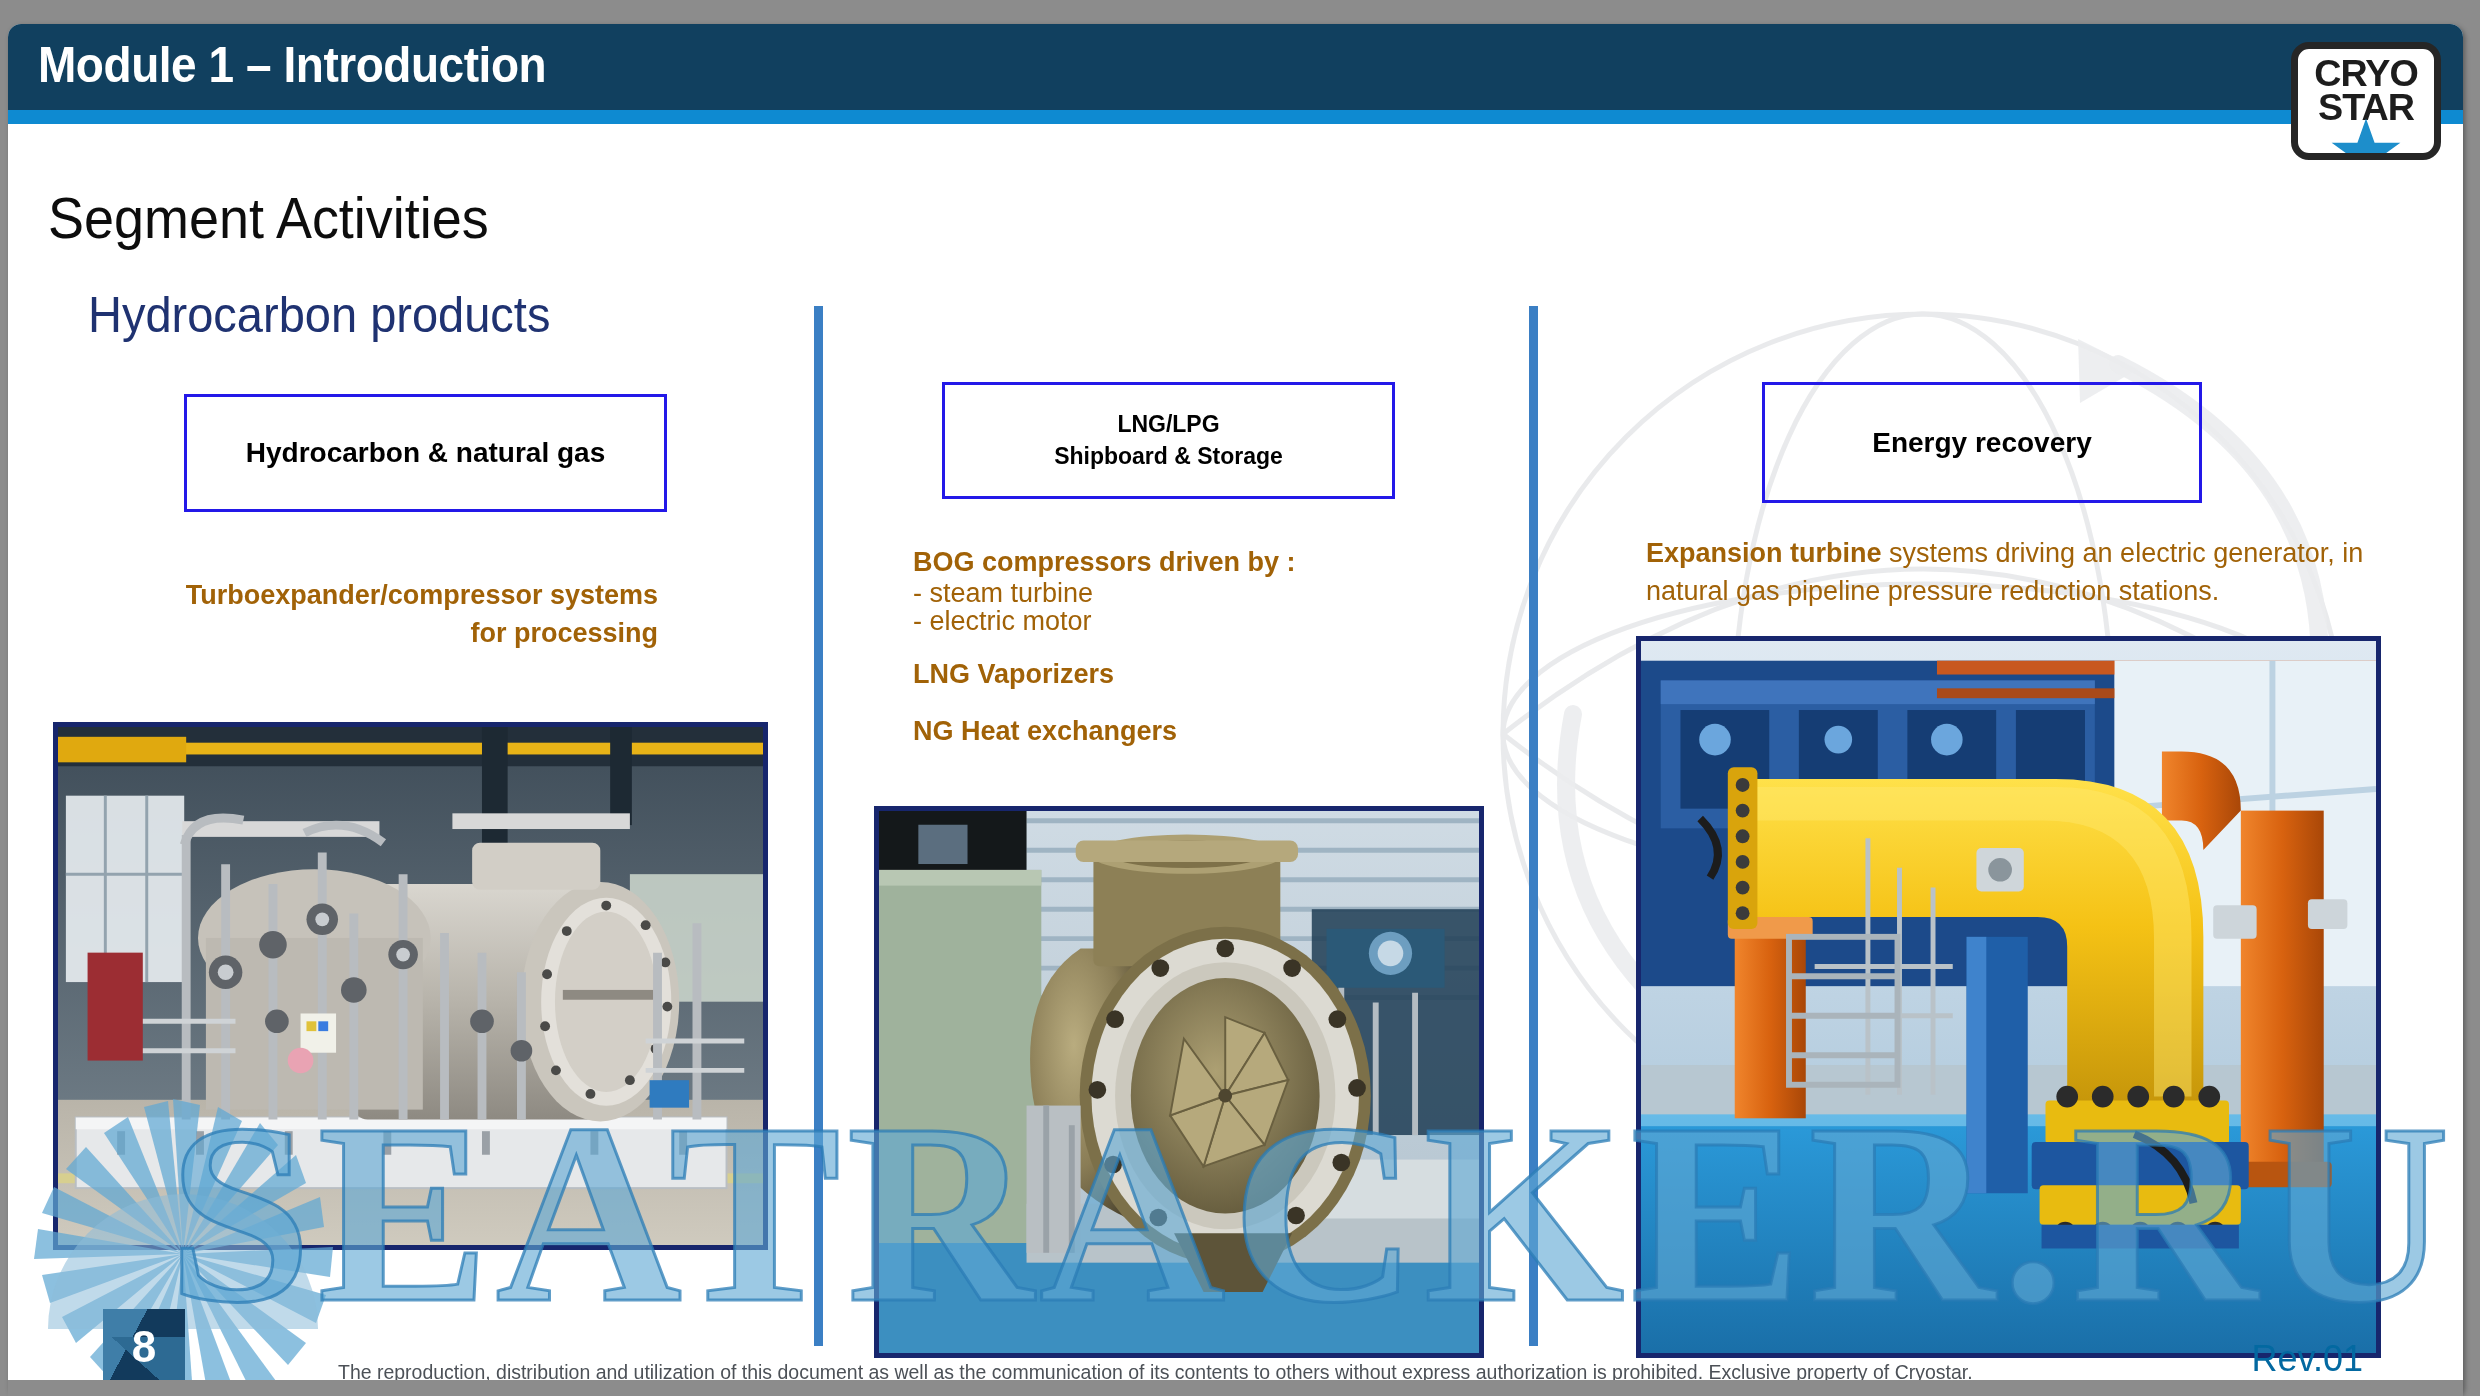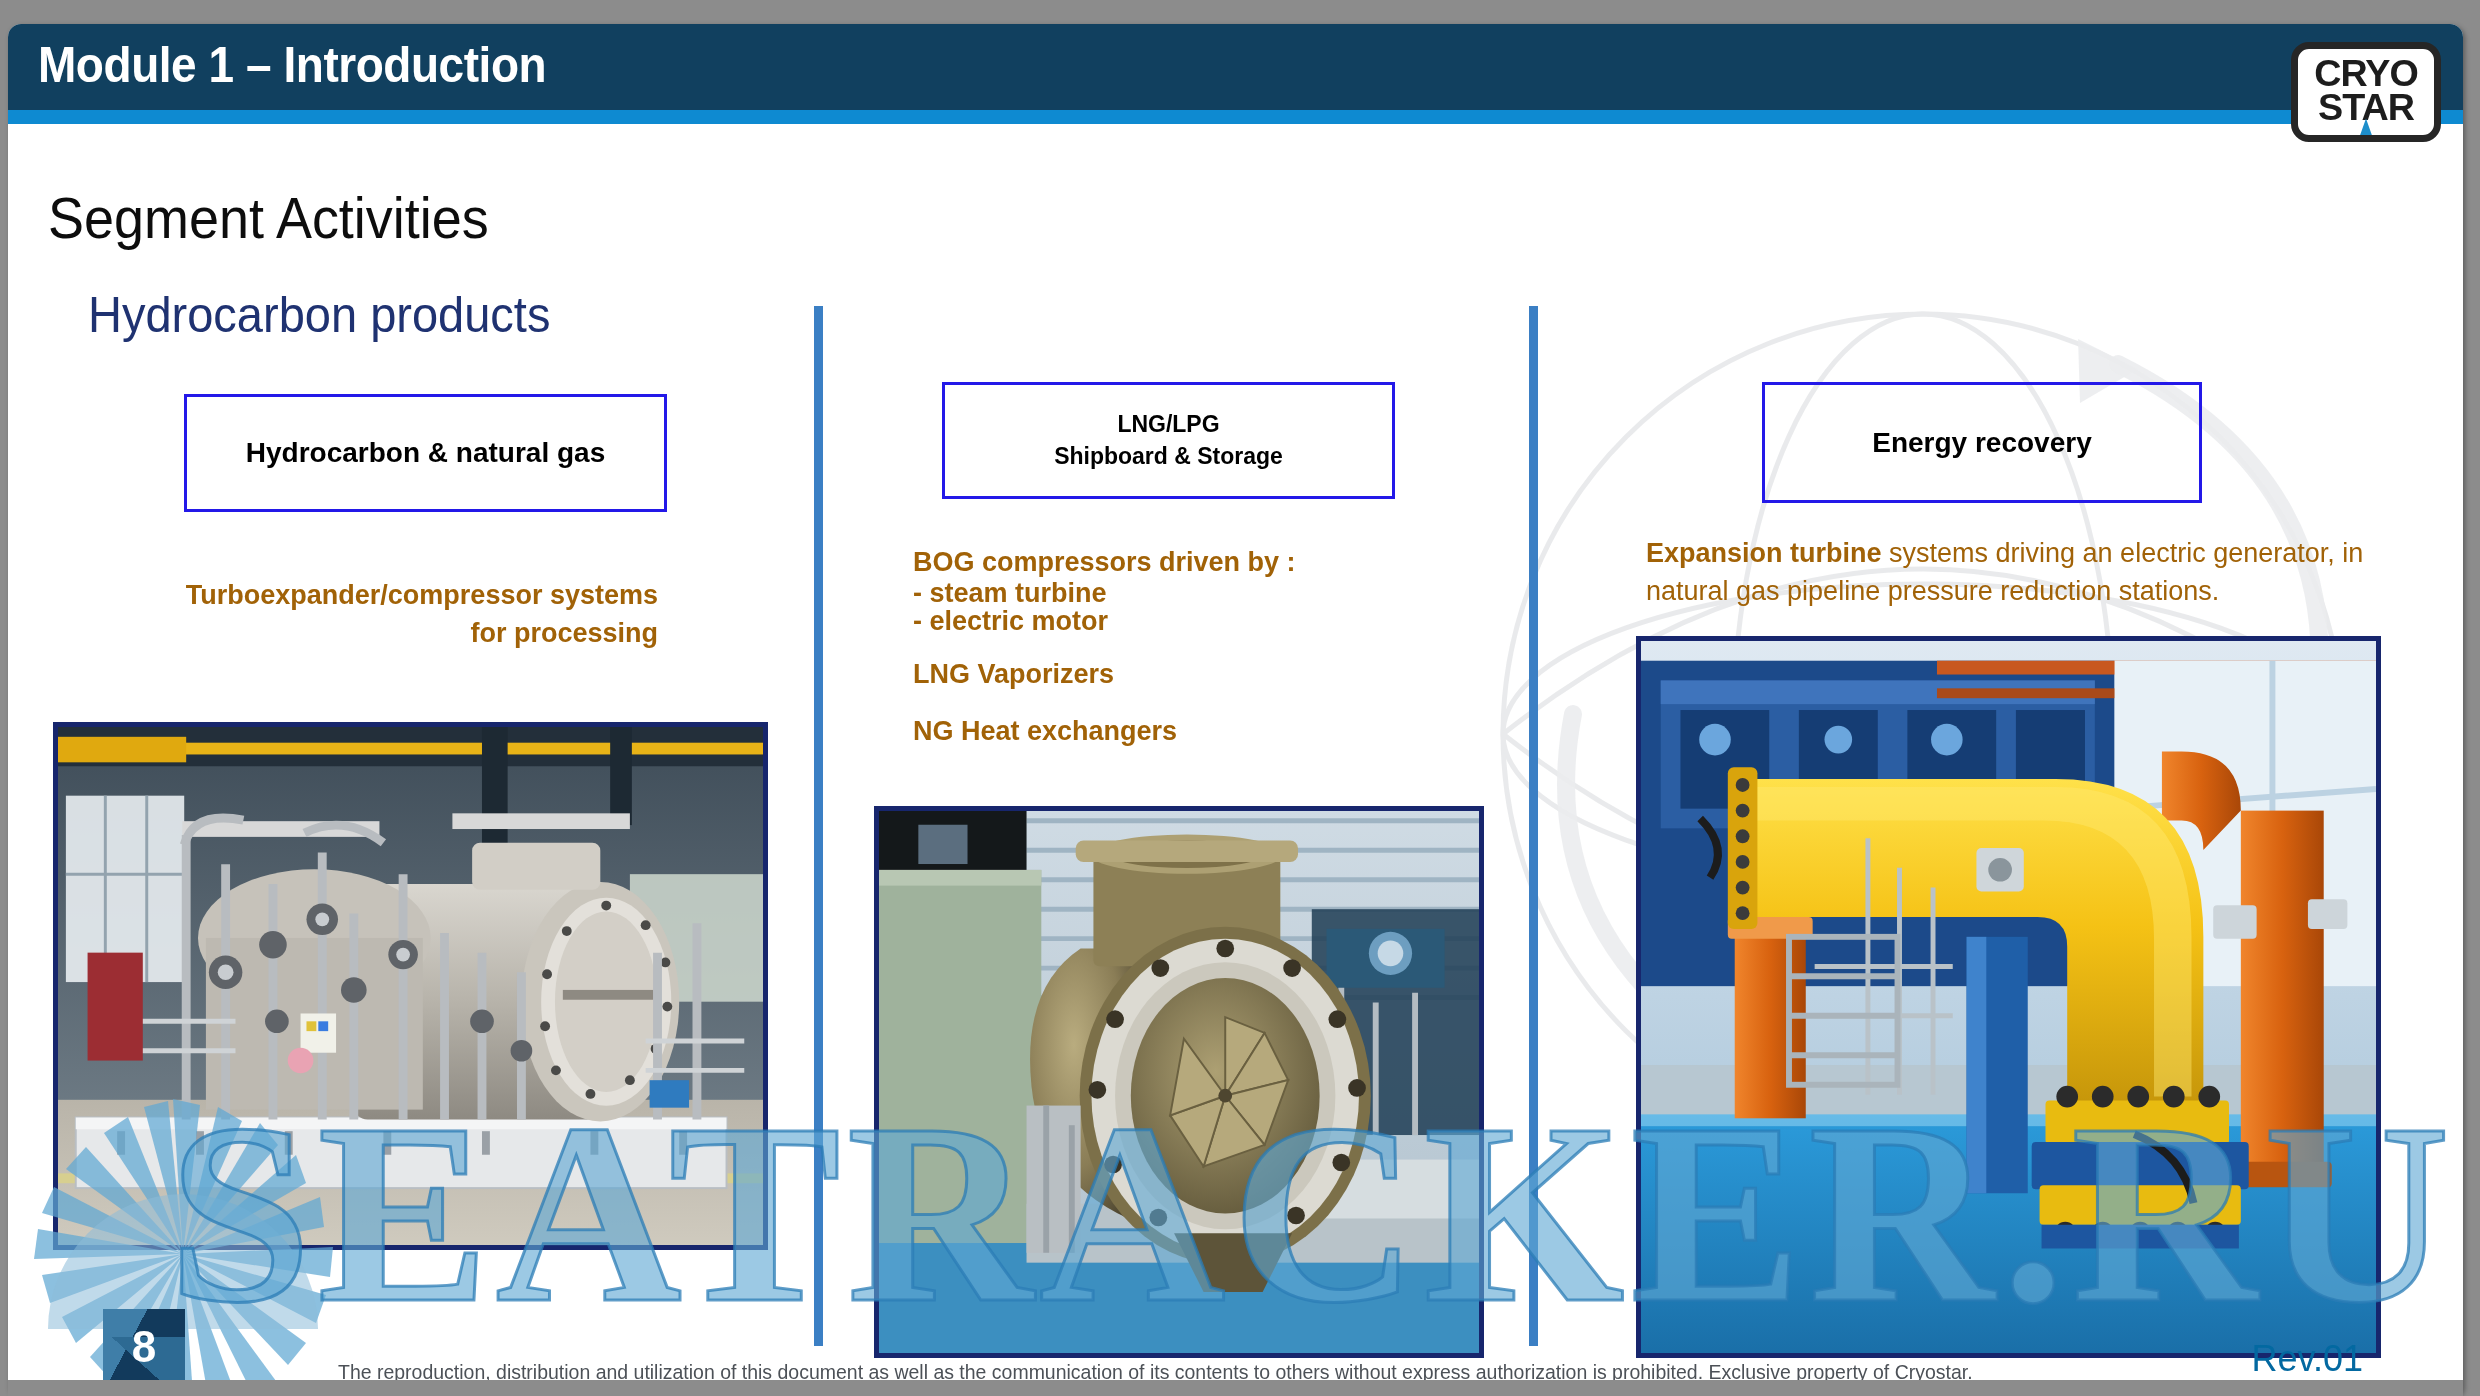--- a/index.html
+++ b/index.html
@@ -43,21 +43,21 @@
     font-size:50px; font-weight:bold;
     color:#ffffff;
     letter-spacing:-0.5px;
     white-space:nowrap;
     transform:scaleX(.92); transform-origin:left center;
   }
 
   
   #logo {
     position:absolute; right:22px; top:18px;
-    width:150px; height:100px;
+    width:150px; height:118px;
     background:#ffffff;
     border:7px solid #262626;
     border-radius:18px;
     overflow:hidden;
   }
   #logo .l1, #logo .l2 {
     position:absolute; left:0; width:100%;
     text-align:center; font-weight:bold; color:#1d1d1d;
     font-family:"Liberation Sans", sans-serif;
     letter-spacing:-1px;
@@ -118,21 +118,21 @@
 
   #txt-left {
     left:150px; top:552px; width:500px;
     text-align:right; font-size:27px; line-height:1.42;
   }
   #txt-mid {
     left:905px; top:525px; width:580px;
     text-align:left; font-size:27px; line-height:1.0;
   }
   #txt-mid .blk { margin-bottom:4px; }
-  #txt-mid .sub { font-weight:bold; margin-top:1px; }
+  #txt-mid .sub { font-weight:normal; margin-top:1px; }
   #txt-mid .gap { height:26px; }
   #txt-right {
     left:1638px; top:510px; width:790px;
     text-align:left; font-size:27px; line-height:1.42;
   }
   #txt-right .nb { font-weight:normal; }
 
   
   .photo {
     position:absolute;

